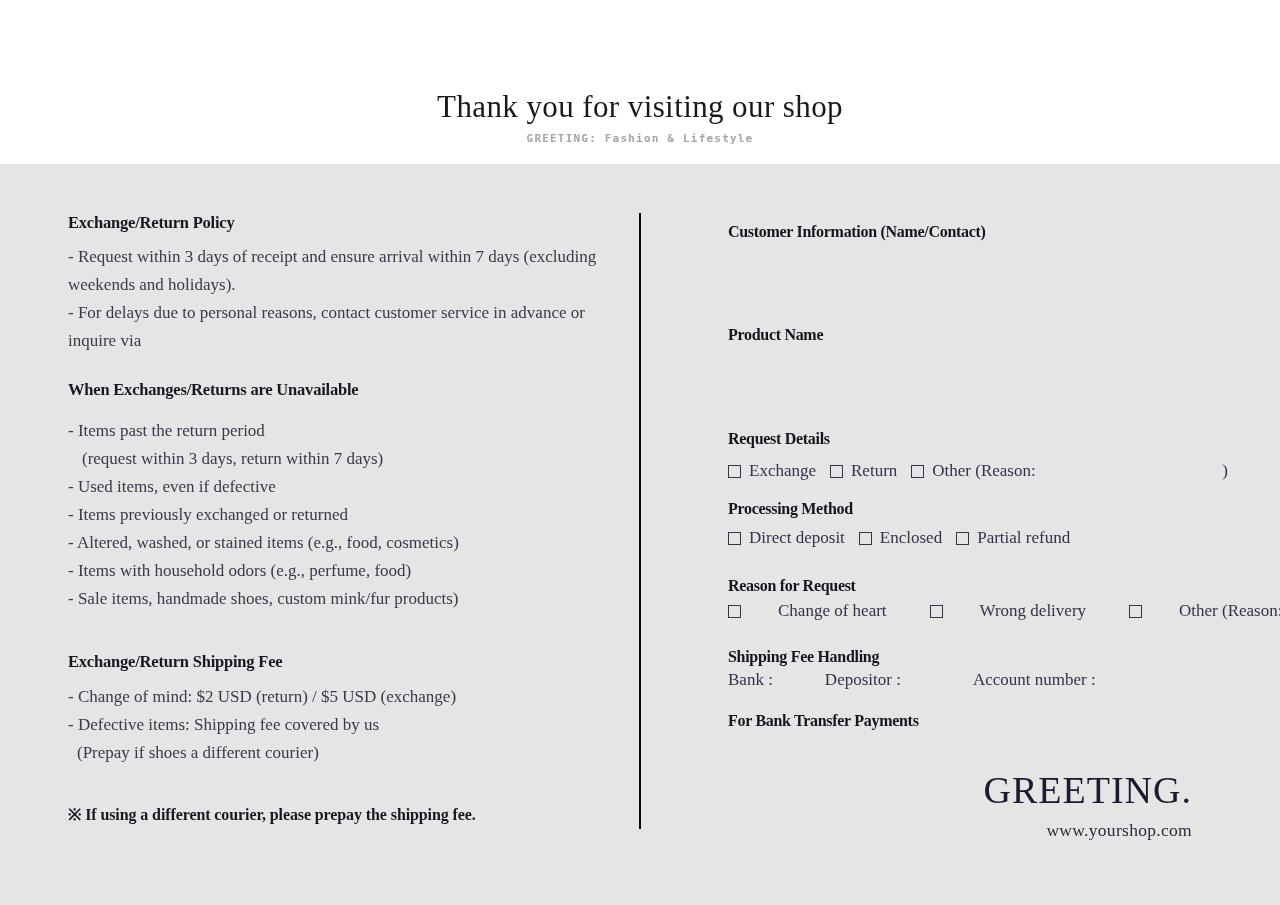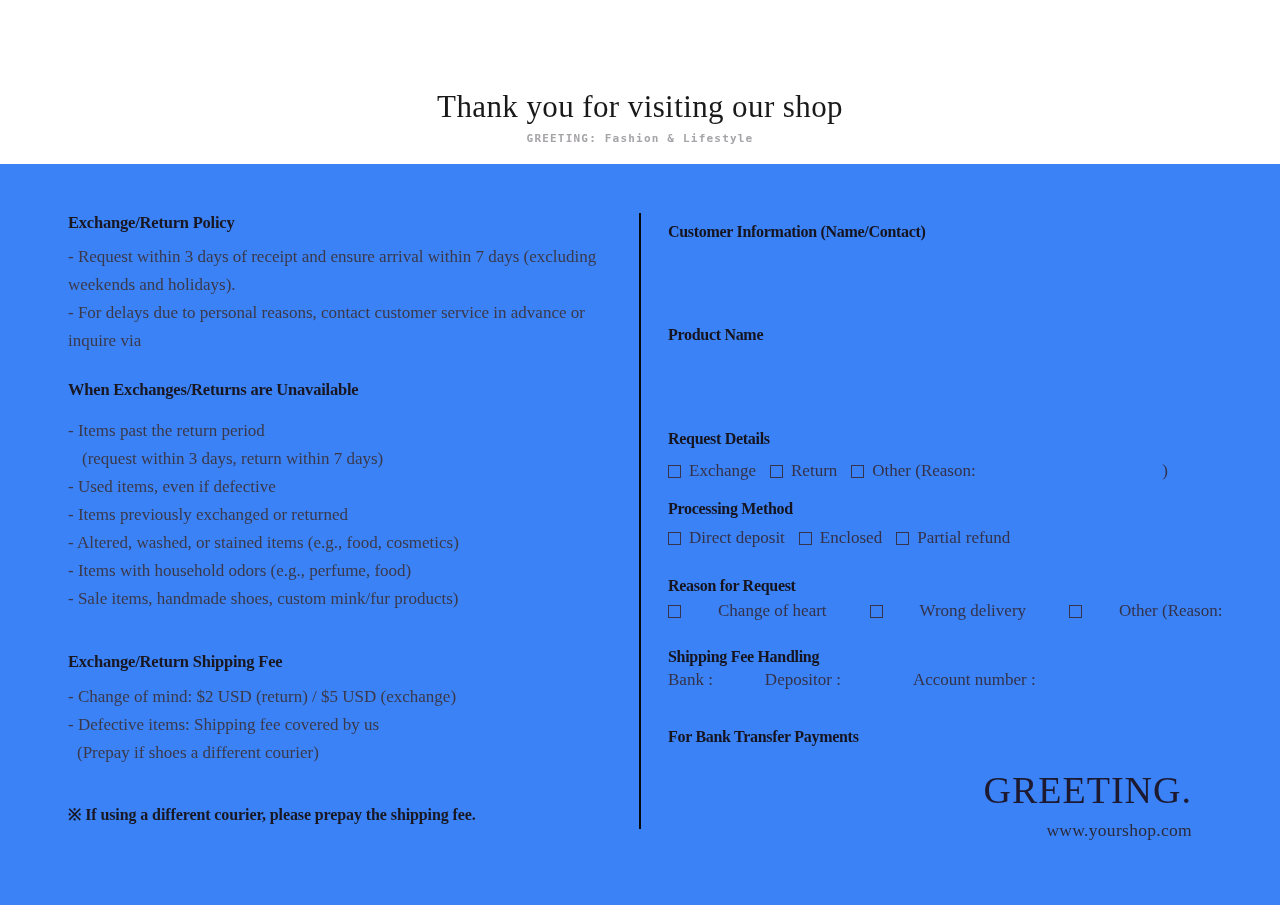--- a/index.html
+++ b/index.html
@@ -33,21 +33,21 @@
     font-family: "DejaVu Sans Mono", monospace;
     font-size: 11px;
     font-weight: 700;
     color: #a6a4a8;
     letter-spacing: 1.2px;
   }
   
   .canvas {
     position: absolute;
     top: 164px; left: 0; right: 0; bottom: 0;
-    background: #3b82f6;
+    background: #e5e5e5;
   }
   .divider {
     position: absolute;
     left: 639px; top: 49px;
     width: 2px; height: 616px;
     background: #08080f;
   }
   
   .left-col {
     position: absolute;
@@ -78,41 +78,41 @@
   .note {
     margin-top: 36px;
     font-size: 16px;
     font-weight: 700;
     color: #181722;
     letter-spacing: -0.1px;
   }
   
   .right-col {
     position: absolute;
-    left: 668px; top: 58px;
+    left: 728px; top: 58px;
     width: 532px;
     color: #3a394b;
   }
   .f-label {
     font-size: 16px;
     font-weight: 700;
     color: #15141f;
     letter-spacing: -0.3px;
     line-height: 20px;
   }
   .mt-product  { margin-top: 53px; }
   .mt-request  { margin-top: 54px; }
   .mt-cbrow1   { margin-top: 10px; }
   .mt-process  { margin-top: 16px; }
   .mt-cbrow2   { margin-top: 7px; }
   .mt-reason   { margin-top: 26px; }
   .mt-cbrow3   { margin-top: 3px; gap: 29px; }
   .mt-shipfee  { margin-top: 24px; }
   .mt-bankrow  { margin-top: 2px; }
-  .mt-banktr   { margin-top: 36px; }
+  .mt-banktr   { margin-top: 20px; }
   .cb-row {
     display: flex;
     align-items: center;
     height: 24px;
     font-size: 17px;
     color: #33324a;
   }
   .cb-row.w1 { width: 500px; }
   .cb-row.w3 { width: 526px; }
   .cb {

